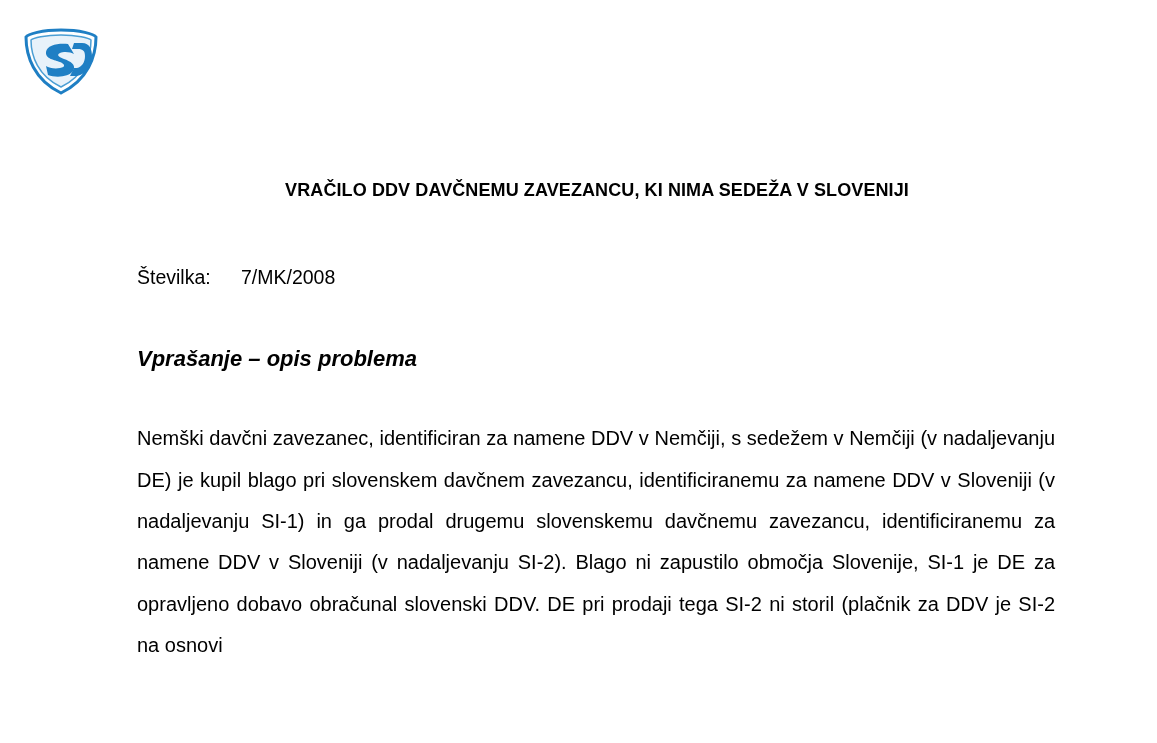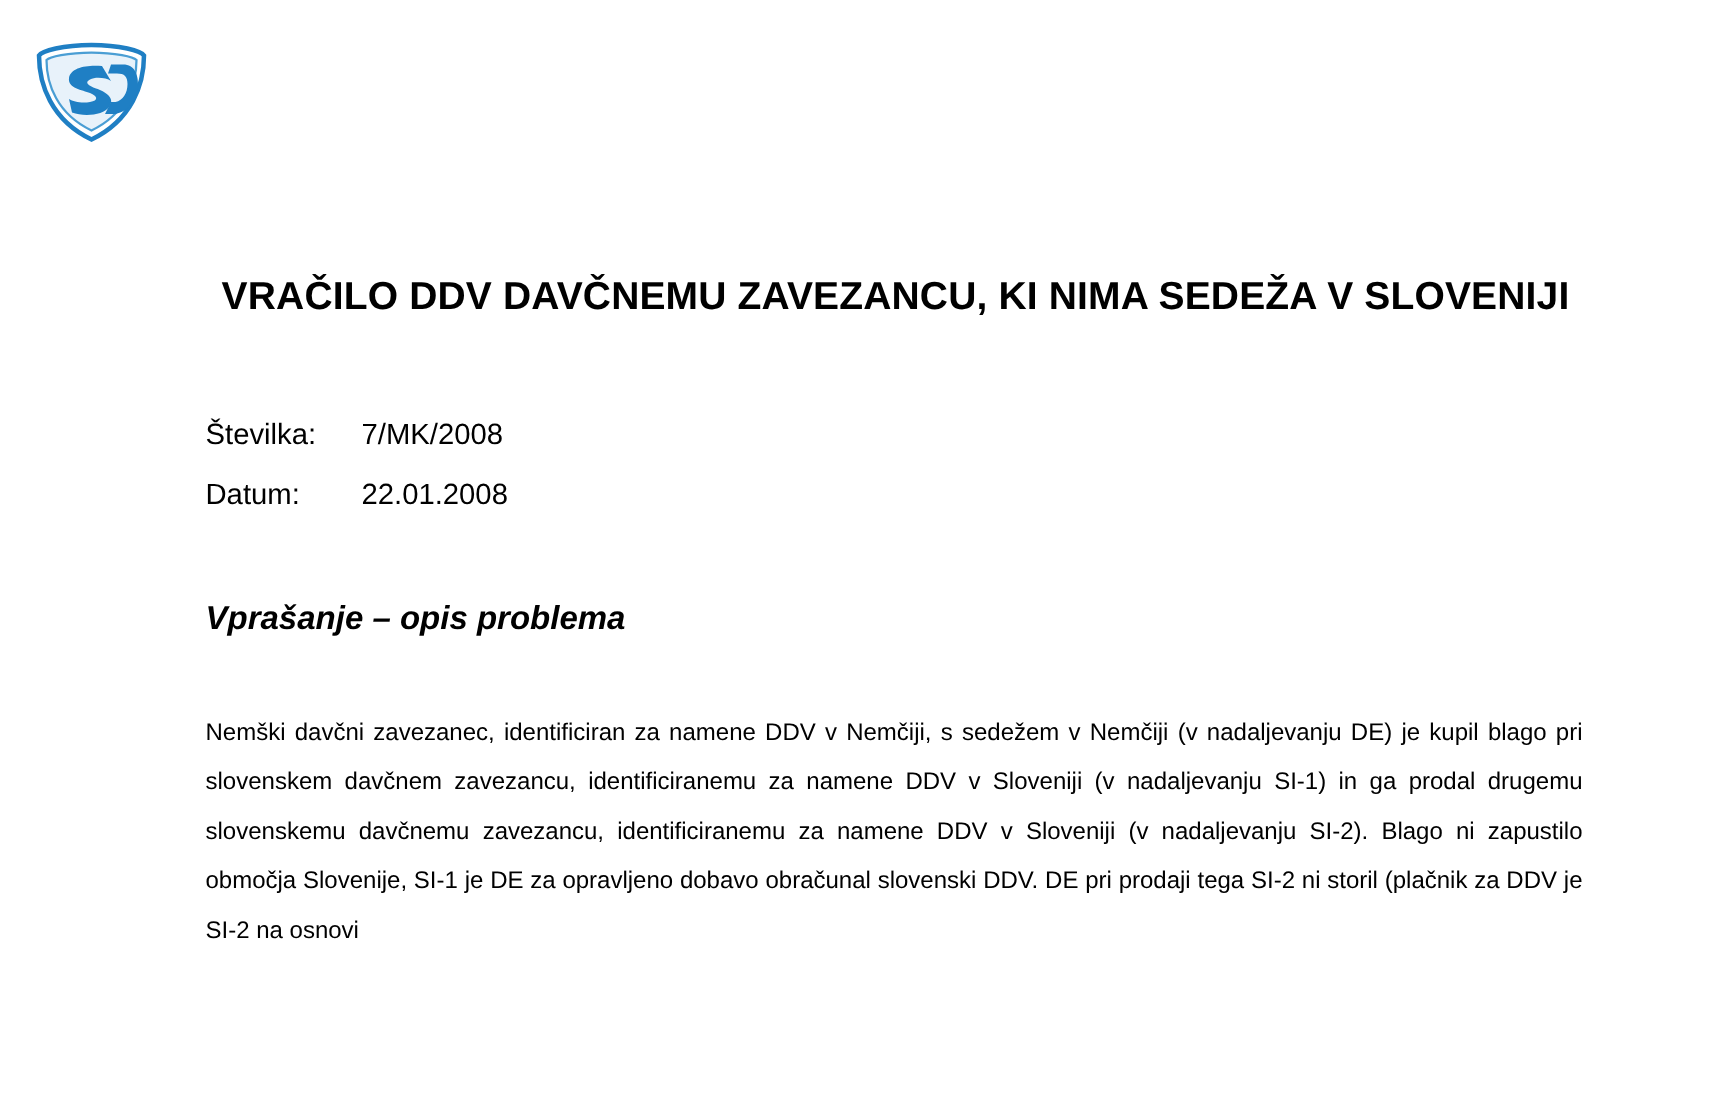--- a/index.html
+++ b/index.html
@@ -36,21 +36,21 @@
     position: absolute;
     left: 137px;
     top: 0;
     width: 920px;
   }
 
   .doc-title {
     margin: 0;
     padding-top: 176px;
     text-align: center;
-    font-size: 26px;
+    font-size: 18px;
     font-weight: bold;
     line-height: 1.62;
     letter-spacing: 0.1px;
   }
 
   .meta {
     margin-top: 52px;
   }
   .meta-row {
     display: flex;
@@ -70,21 +70,21 @@
   .section-heading {
     margin-top: 46px;
     font-size: 22px;
     font-style: italic;
     font-weight: bold;
     line-height: 1.4;
   }
 
   .body-text {
     margin-top: 44px;
-    font-size: 16px;
+    font-size: 20px;
     line-height: 2.07;
     text-align: justify;
     text-justify: inter-word;
     width: 918px;
   }
   .body-text p {
     margin: 0;
   }
 </style>
 </head>
@@ -105,24 +105,20 @@
 
   <div class="doc">
 
     <h1 class="doc-title">VRAČILO DDV DAVČNEMU ZAVEZANCU, KI NIMA SEDEŽA V SLOVENIJI</h1>
 
     <div class="meta">
       <div class="meta-row">
         <span class="meta-label">Številka:</span>
         <span class="meta-value">7/MK/2008</span>
       </div>
-      <div class="meta-row">
-        <span class="meta-label">Datum:</span>
-        <span class="meta-value">22.01.2008</span>
-      </div>
     </div>
 
     <div class="section-heading">Vprašanje – opis problema</div>
 
     <div class="body-text">
       <p>Nemški davčni zavezanec, identificiran za namene DDV v Nemčiji, s sedežem v Nemčiji (v nadaljevanju DE) je kupil blago pri slovenskem davčnem zavezancu, identificiranemu za namene DDV v Sloveniji (v nadaljevanju SI-1) in ga prodal drugemu slovenskemu davčnemu zavezancu, identificiranemu za namene DDV v Sloveniji (v nadaljevanju SI-2). Blago ni zapustilo območja Slovenije, SI-1 je DE za opravljeno dobavo obračunal slovenski DDV. DE pri prodaji tega SI-2 ni storil (plačnik za DDV je SI-2 na osnovi</p>
     </div>
 
   </div>
 </div>

